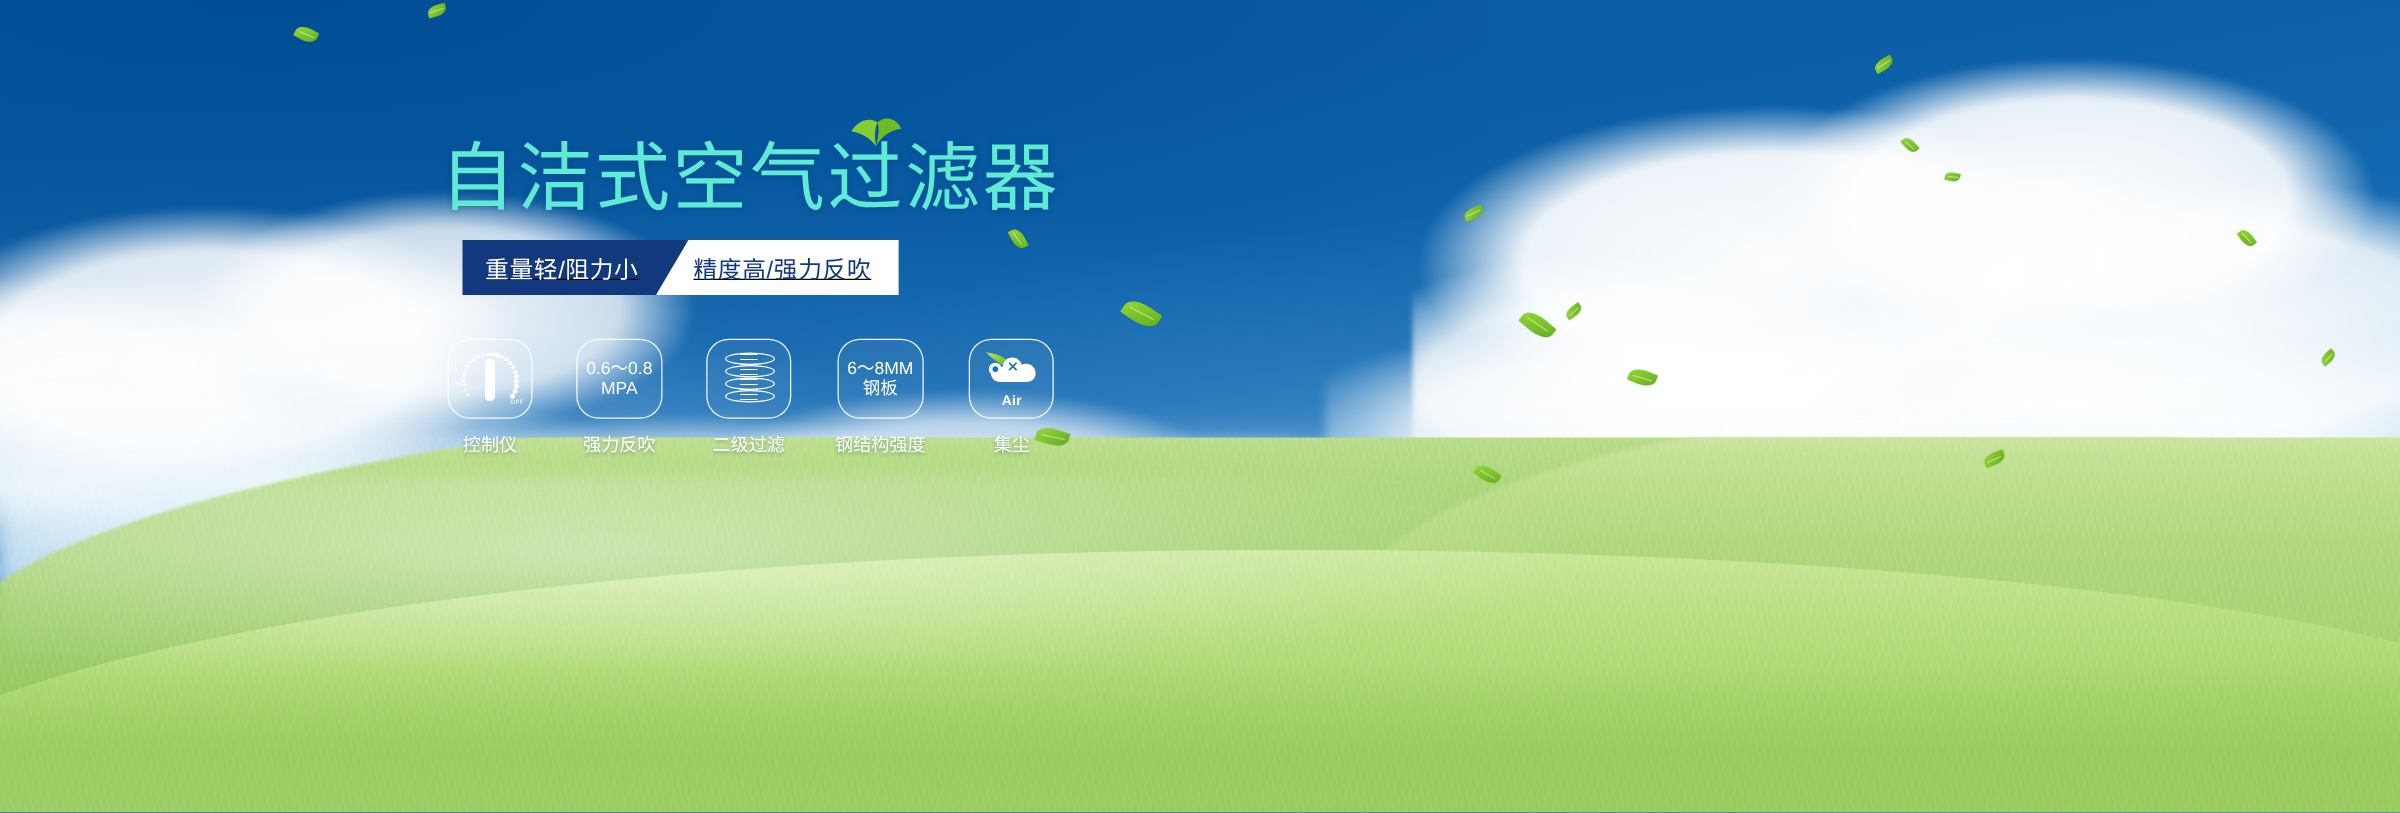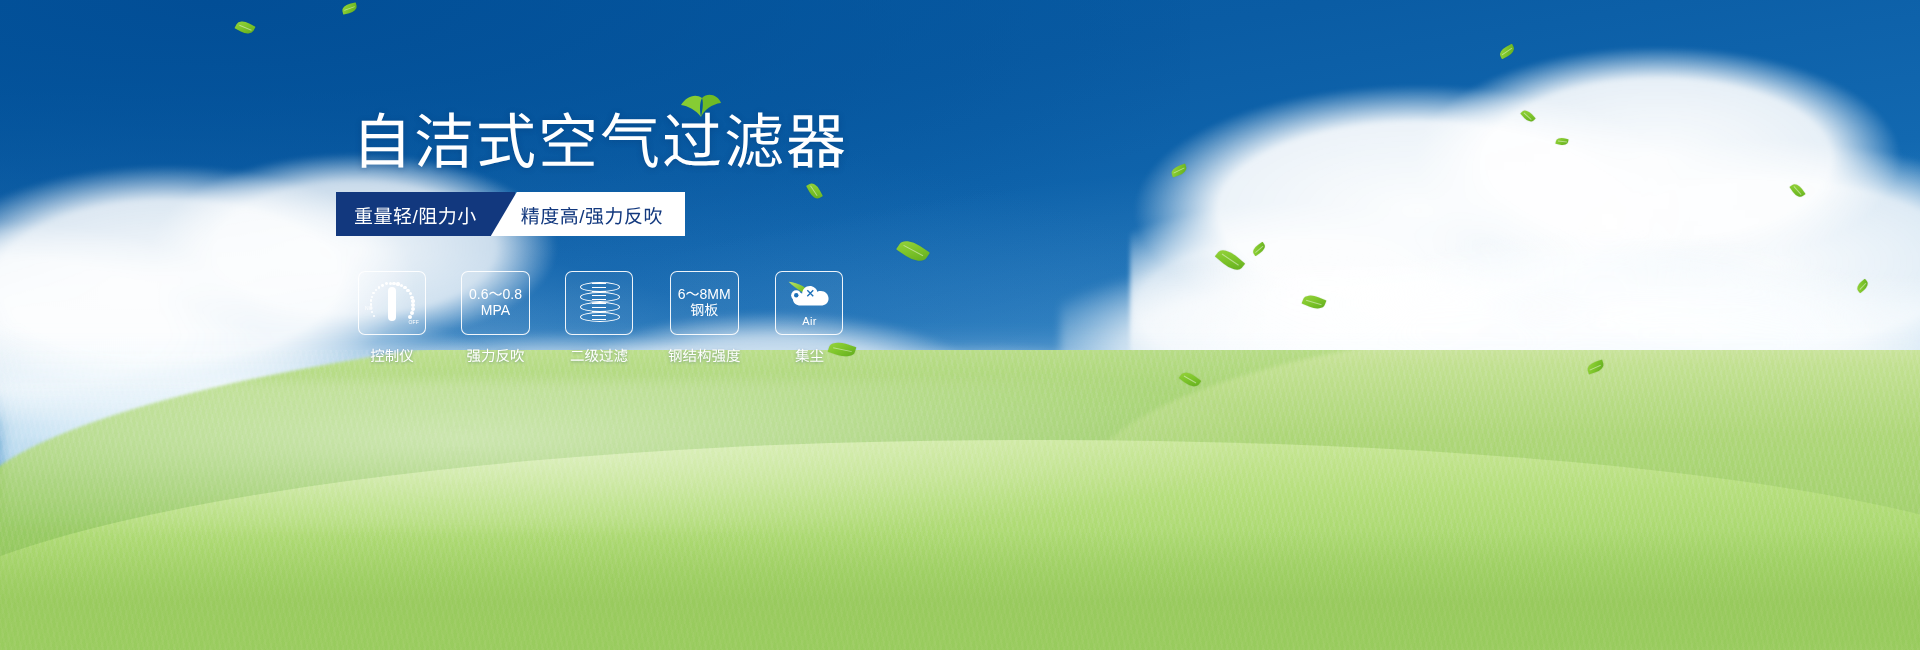--- a/index.html
+++ b/index.html
@@ -126,45 +126,45 @@
   }
   .leaf::after{
     content:"";position:absolute;left:14%;top:46%;width:72%;height:1px;
     background:rgba(255,255,255,.45);transform:rotate(-6deg);
   }
 
   
   .title{
     position:absolute;left:352px;top:113px;
     font-size:60px;line-height:1;letter-spacing:2px;
-    color:#ffffff;font-weight:300;white-space:nowrap;
+    color:#5eead4;font-weight:300;white-space:nowrap;
     text-shadow:0 1px 6px rgba(0,40,90,.28);
   }
   .title-leaf{
     position:absolute;left:680px;top:92px;width:42px;height:26px;
   }
 
-  .tabs{position:absolute;left:336px;top:192px;height:44px;display:flex;}
+  .tabs{position:absolute;left:370px;top:192px;height:44px;display:flex;text-decoration:underline;}
   .tab{
     position:relative;height:44px;display:flex;align-items:center;
     font-size:19px;letter-spacing:.5px;white-space:nowrap;
   }
   .tab-a{
     background:#12387e;color:#ffffff;padding:0 38px 0 18px;
   }
   .tab-b{
     background:#ffffff;color:#12387e;padding:0 22px 0 30px;margin-left:-24px;
     clip-path:polygon(26px 0,100% 0,100% 100%,0 100%);
   }
 
   .feats{position:absolute;left:358px;top:271px;display:flex;gap:35px;}
   .feat{width:68px;display:flex;flex-direction:column;align-items:center;}
   .feat-box{
     width:68px;height:64px;border:1px solid rgba(255,255,255,.92);
-    border-radius:7px;display:flex;flex-direction:column;
+    border-radius:18px;display:flex;flex-direction:column;
     align-items:center;justify-content:center;
     color:#ffffff;box-sizing:border-box;
     background:rgba(255,255,255,.05);
   }
   .feat-txt{font-size:14px;line-height:1.12;text-align:center;letter-spacing:0;}
   .feat-label{
     margin-top:9px;font-size:14.5px;color:#ffffff;white-space:nowrap;
     text-shadow:0 1px 3px rgba(0,50,100,.35);
   }
   .feat-wide{width:auto;min-width:68px;}
@@ -183,21 +183,21 @@
   .coil{position:relative;width:40px;height:44px;}
   .coil .ell{
     position:absolute;left:50%;margin-left:-19px;width:38px;height:8px;
     border:1.4px solid #fff;border-radius:50%;
   }
   .coil .stem{
     position:absolute;left:50%;top:2px;margin-left:-7px;width:14px;height:40px;
     background:repeating-linear-gradient(180deg,#fff 0 1.3px,transparent 1.3px 4px);
   }
 
-  .aircloud{position:relative;width:52px;height:46px;color:#fff;}
+  .aircloud{position:relative;width:52px;height:46px;color:#fff;font-weight:bold;}
   .air-lbl{
     position:absolute;left:0;right:0;bottom:-1px;text-align:center;
     font-size:11px;letter-spacing:.3px;color:#fff;
   }
 </style>
 </head>
 <body>
 
 <div id="banner">
 

